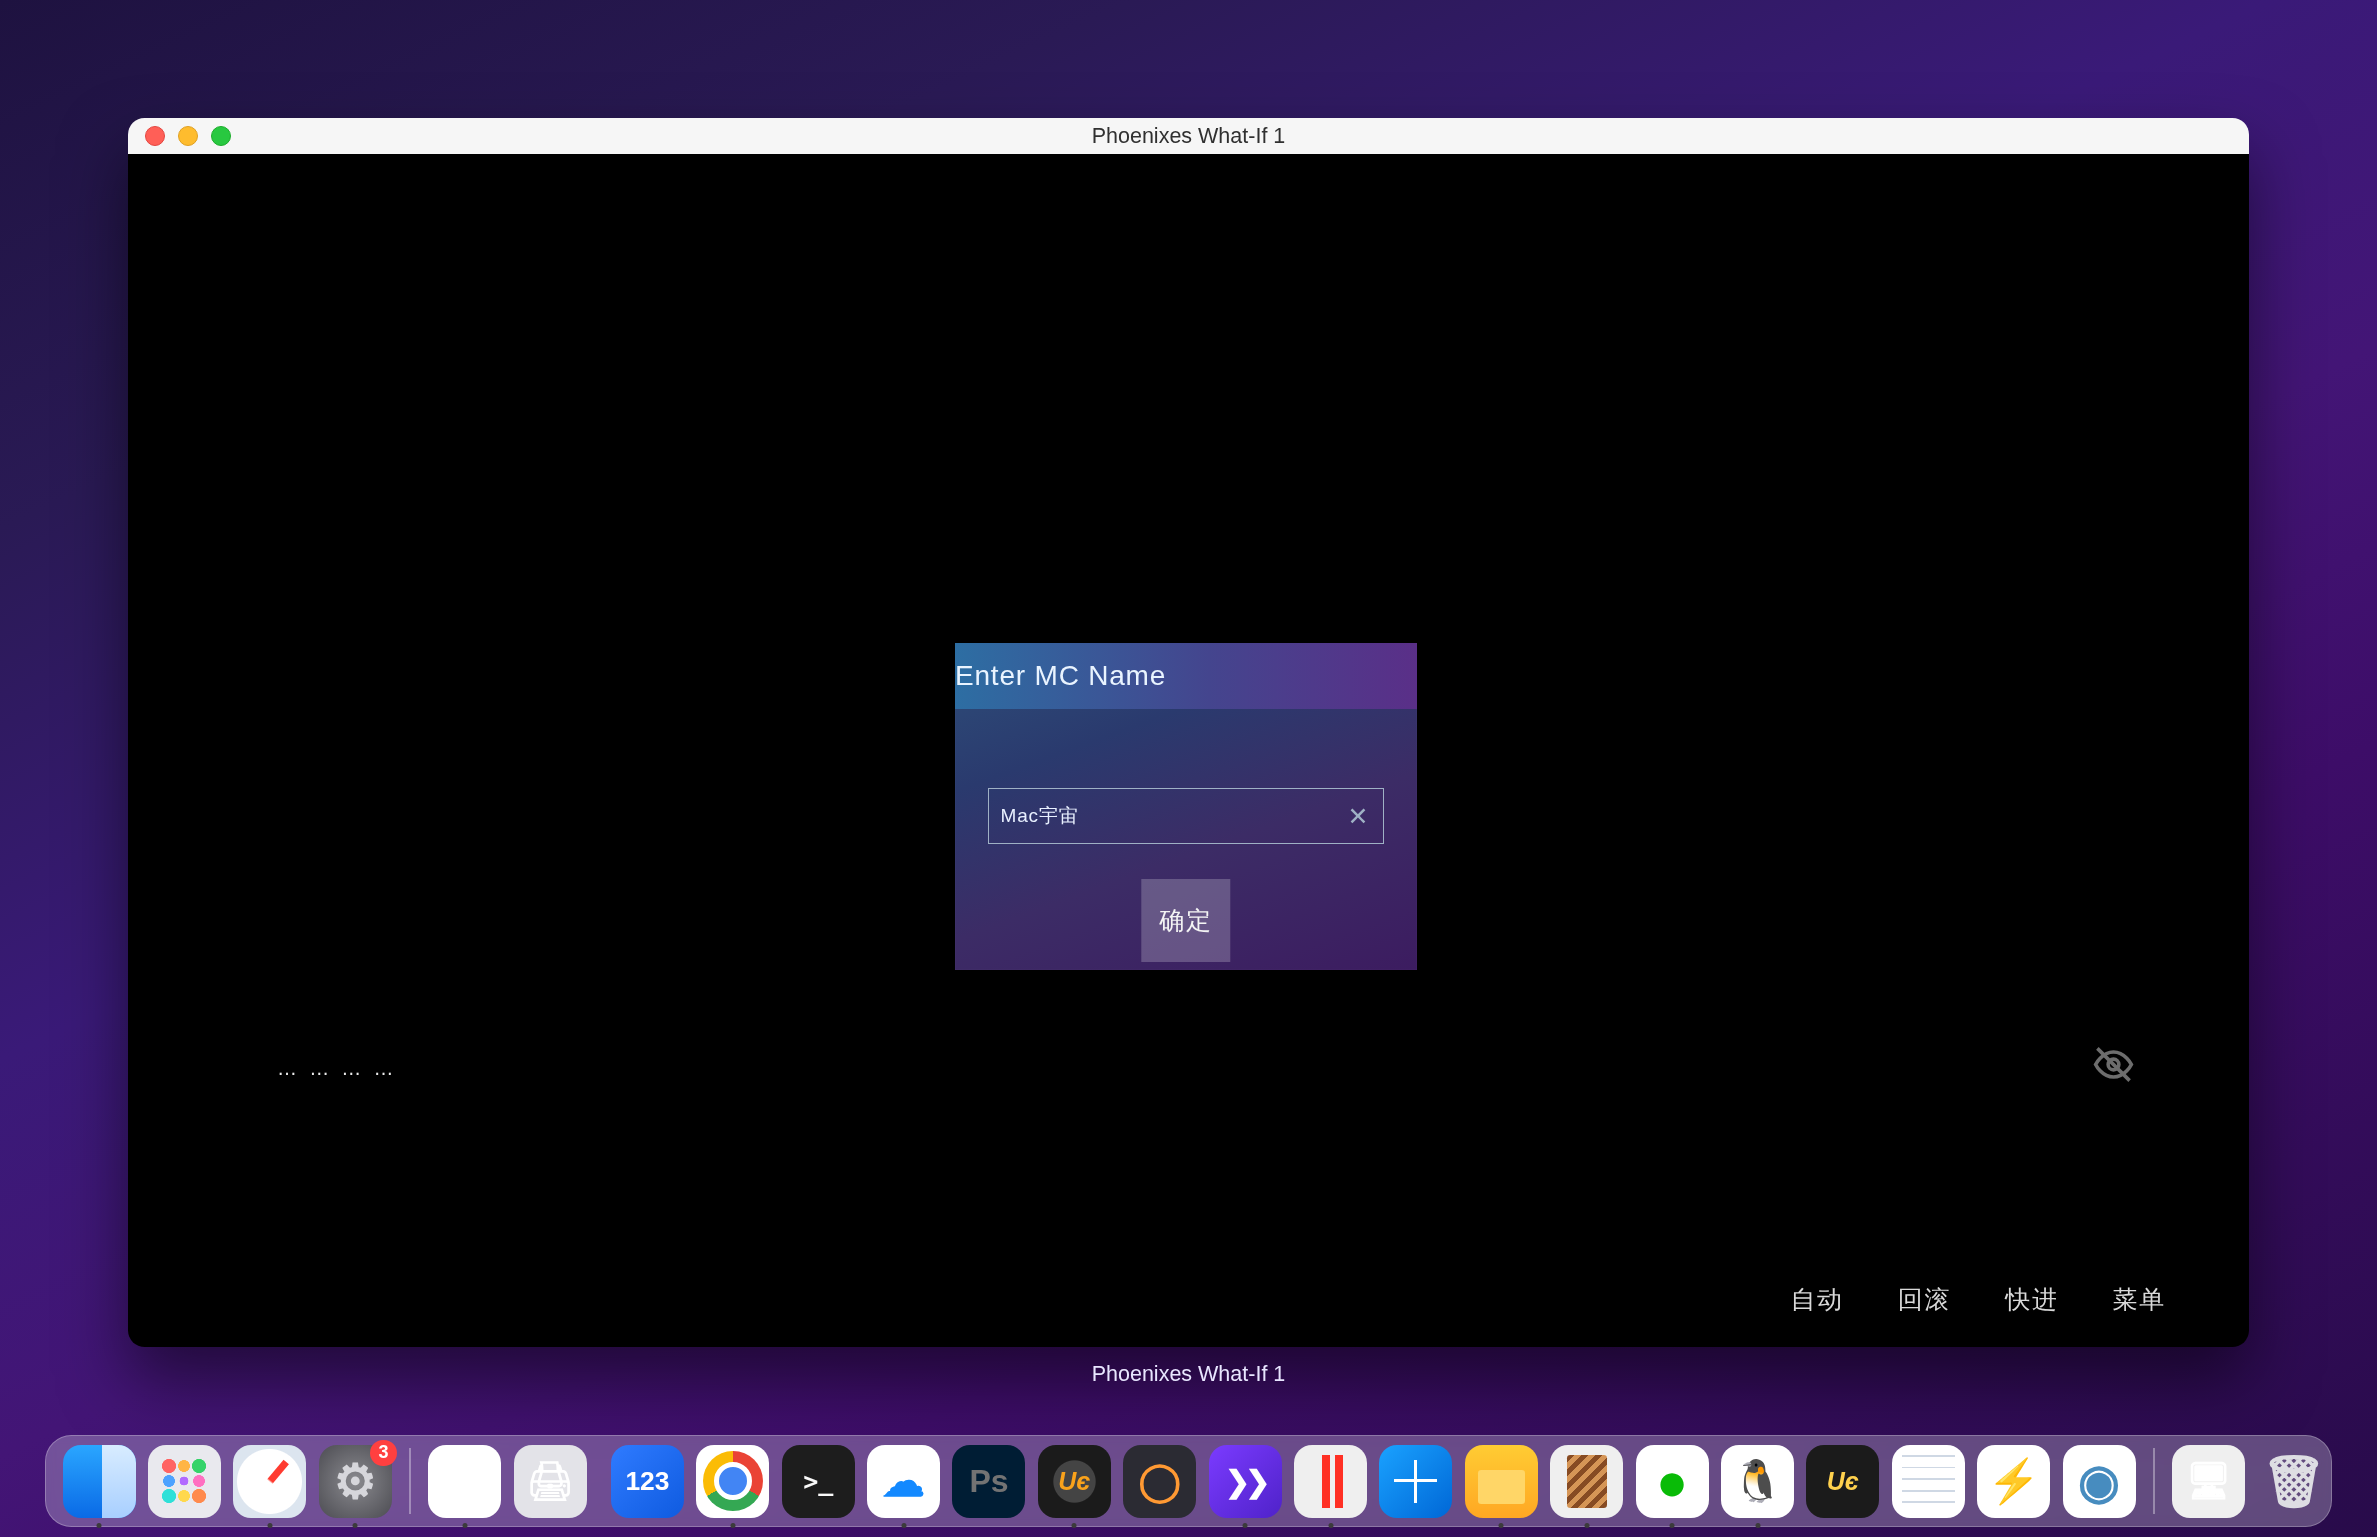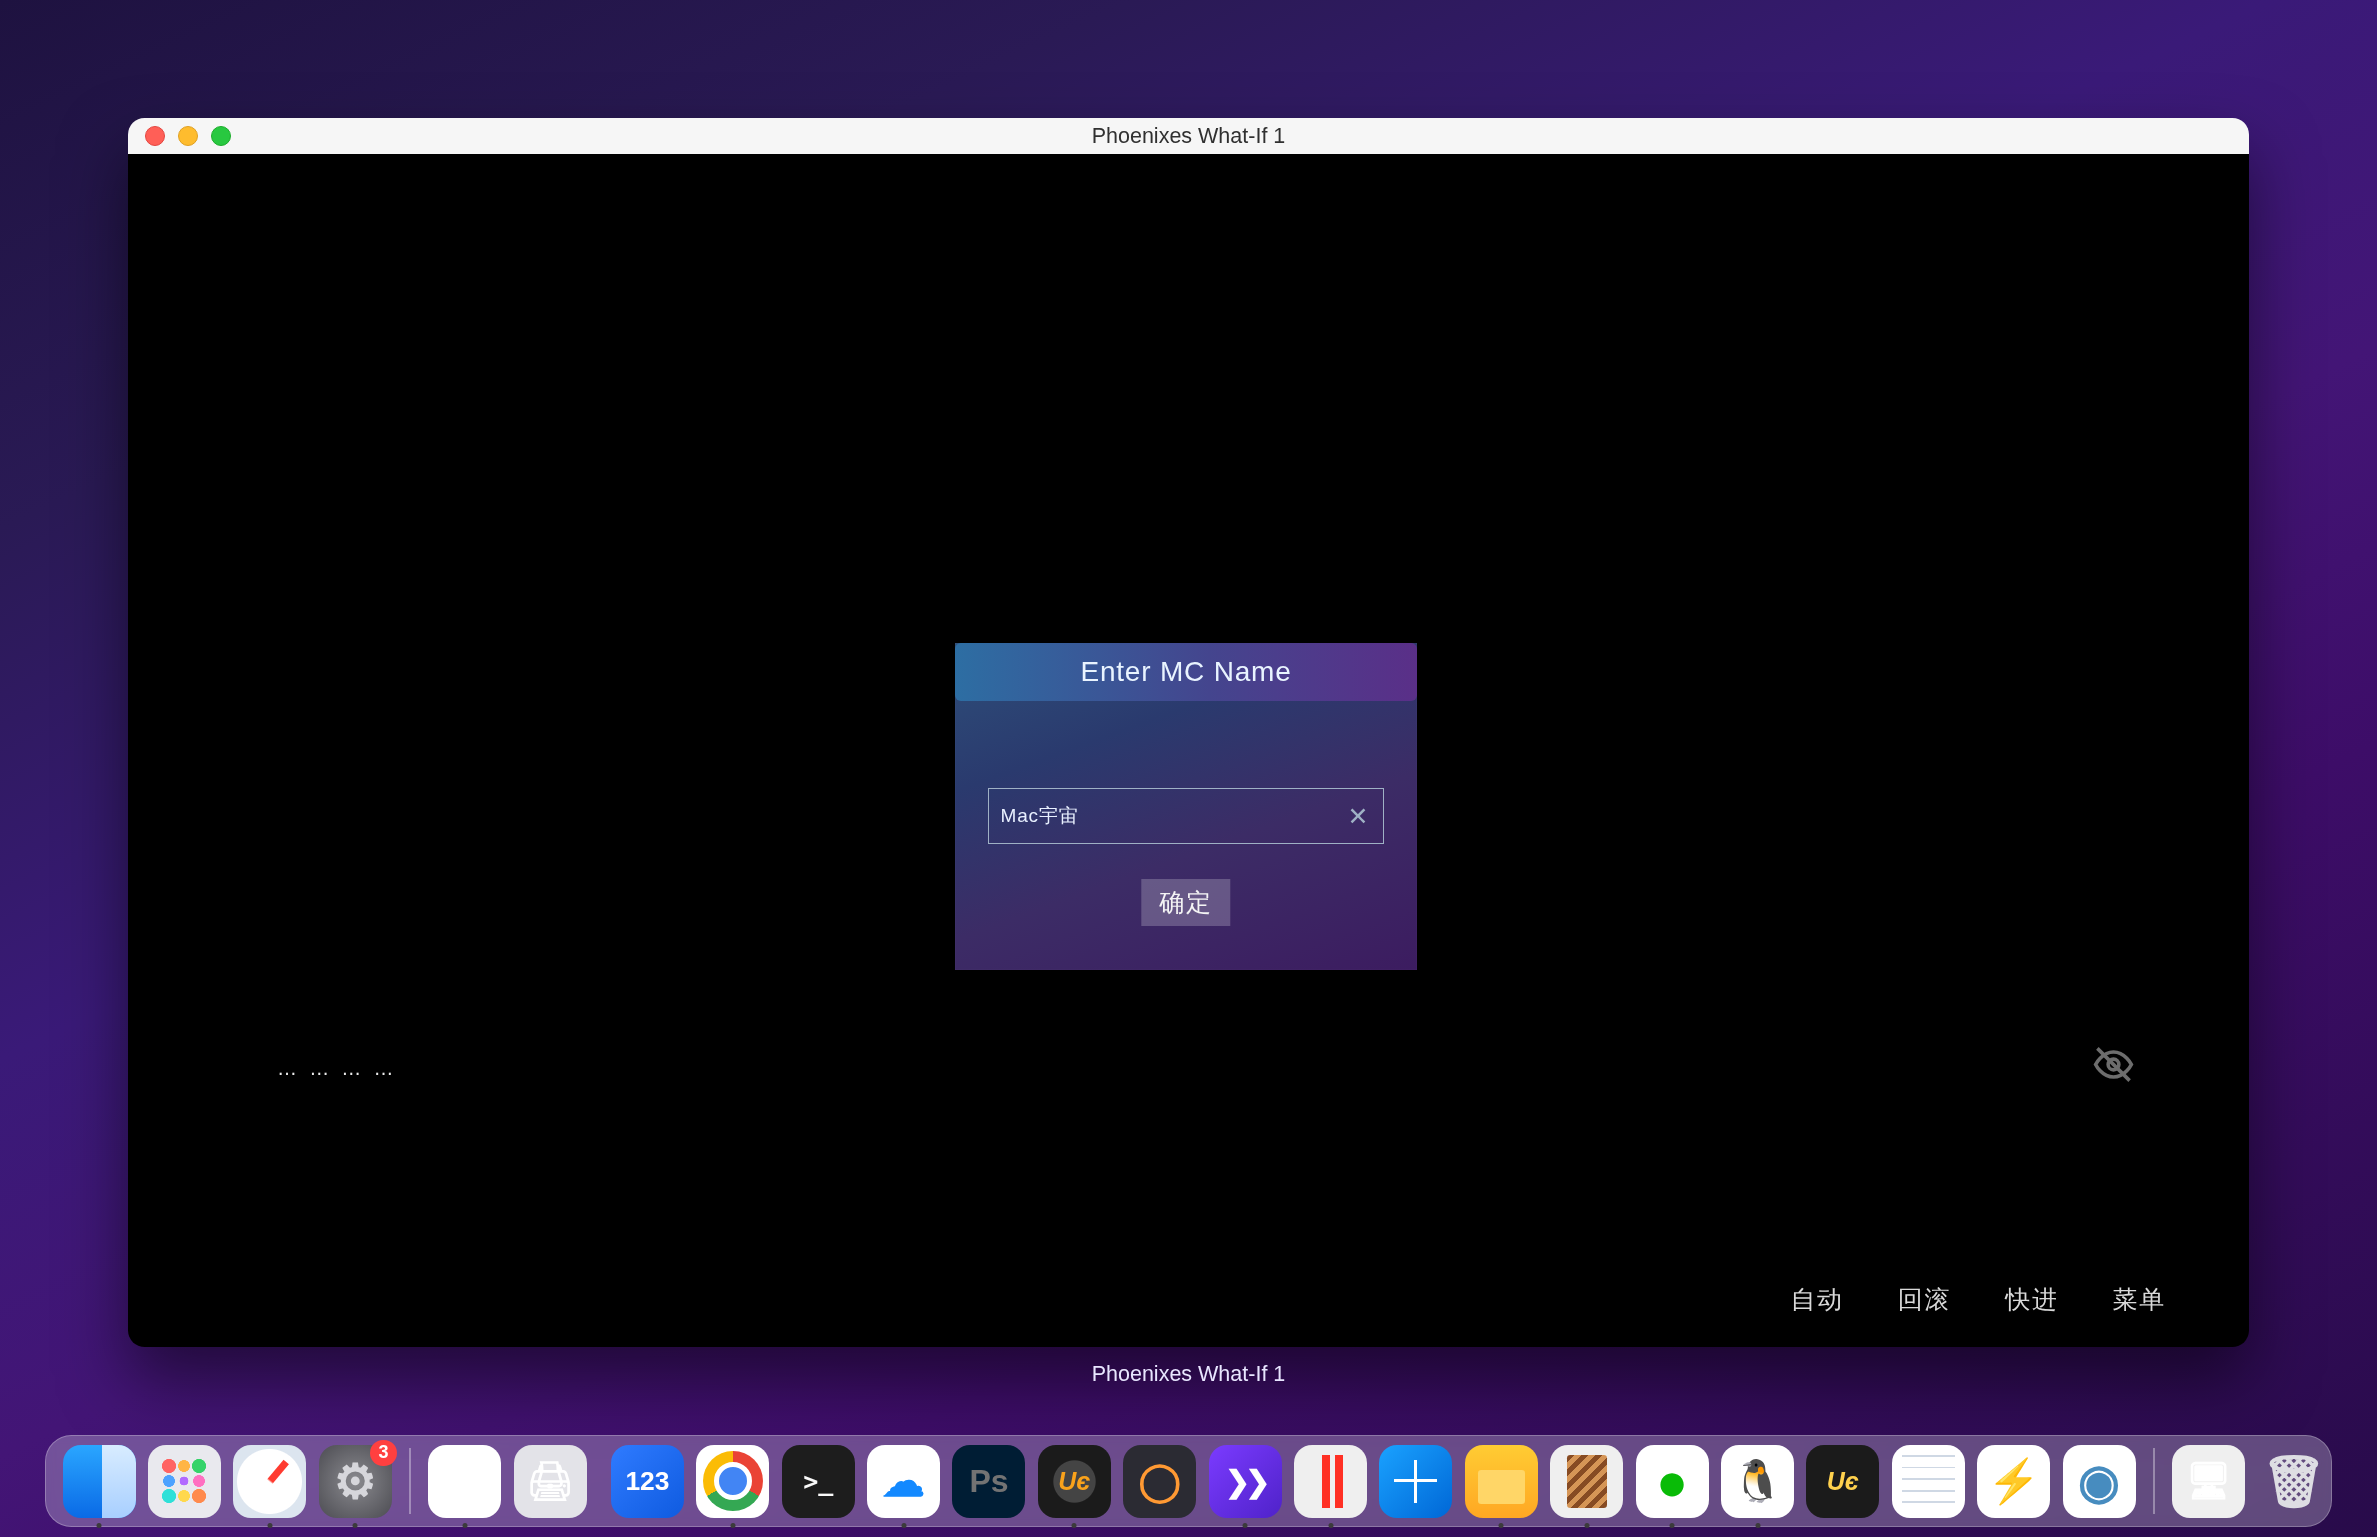--- a/index.html
+++ b/index.html
@@ -63,23 +63,23 @@
   .dialog {
     position: absolute;
     left: 827px;
     top: 489px;
     width: 462px;
     height: 327px;
     background: linear-gradient(160deg,#2e4f7a 0%,#2a3a6e 30%,#3c2c66 60%,#3c1c60 100%);
     box-shadow: 0 0 1.7px rgba(255,255,255,.08) inset;
   }
   .dialog-header {
-    height: 58px;
+    height: 66px;
     background: linear-gradient(90deg,#2d6ea3 0%,#44458e 55%,#5a2f88 100%);
-    display:flex;align-items:center;justify-content:center;border-radius:6px;
+    display:flex;align-items:center;justify-content:flex-start;
   }
   .dialog-title {
     color:#e9f4ff;
     font-size: 28px;
     font-weight: 300;
     letter-spacing: 0.8px;
   }
   .input-row {
     position: absolute;
     top: 145px;
@@ -109,21 +109,21 @@
     color:#9fb1c5;
     font-size: 25px;
     cursor:pointer;
     font-weight:300;
   }
   .confirm-btn {
     position:absolute;
     top: 236px;
     left: 50%;
     transform: translateX(-50%);
-    padding: 7px 18px;
+    padding: 25px 18px;
     background: rgba(255,255,255,.22);
     color:#f4f4f4;
     font-size: 25px;
     letter-spacing: 1.7px;
     cursor:pointer;
   }
 
   
   .dots-text {
     position:absolute;

